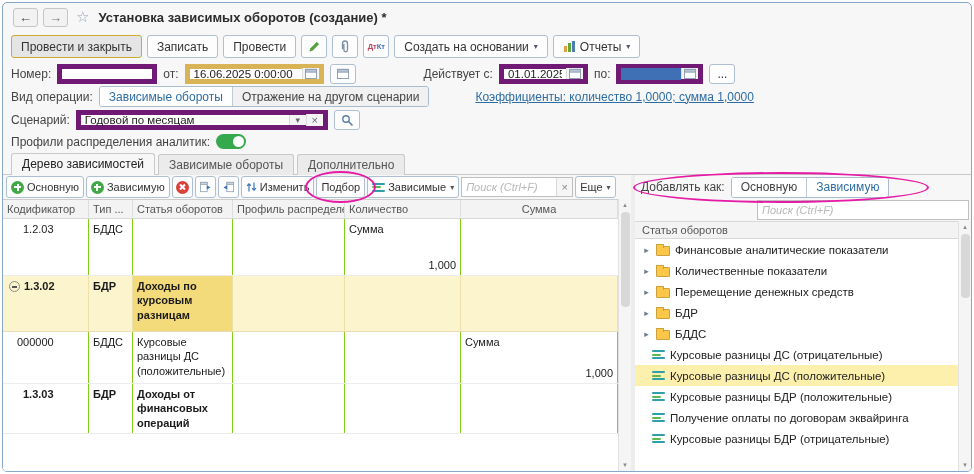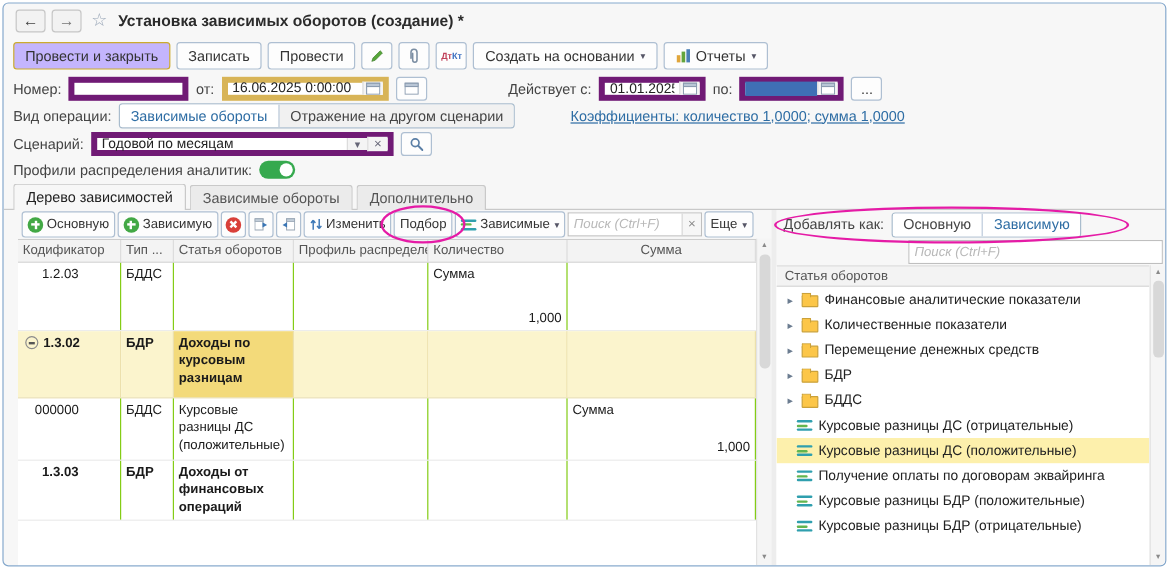--- a/index.html
+++ b/index.html
@@ -19,21 +19,21 @@
   
   .navtabs { height:23px; display:flex; align-items:center; gap:16px; padding:0 12px; flex:0 0 auto; }
   .navtab { color:#2e6da4; text-decoration:underline; cursor:pointer; white-space:nowrap; }
   .navtab.active { color:#333; text-decoration:none; background:#e2e2e2; padding:2px 9px; border-radius:2px; }
 
   
   .toolbar { height:31px; display:flex; align-items:center; gap:5px; padding:0 8px; flex:0 0 auto; }
   .btn { display:inline-flex; align-items:center; gap:4px; height:23px; padding:0 9px; background:#fdfdfd;
          border:1px solid #aebfd2; border-radius:3px; color:#333; font-size:12px; font-family:inherit;
          white-space:nowrap; cursor:pointer; }
-  .btn-primary { background:#c4b5fd; border-color:#ccab2f; }
+  .btn-primary { background:#e5e5e5; border-color:#ccab2f; }
   .iconbtn { width:26px; padding:0; justify-content:center; }
   .caret { font-size:8px; color:#556; margin-left:1px; }
   .dtkt { flex-direction:row; line-height:8px; font-size:7.5px; font-weight:bold; gap:0; }
   .dtkt .dt { color:#c0415a; } .dtkt .kt { color:#3a6fc0; }
 
   
   .formrow { height:23px; display:flex; align-items:center; gap:6px; padding:0 8px; flex:0 0 auto; }
   .label { color:#444; white-space:nowrap; }
   .field { display:inline-flex; align-items:center; height:20px; border:5px solid #701a75; background:#fff; }
   .field input { border:none; outline:none; background:transparent; font-family:inherit; font-size:11.5px;
@@ -54,21 +54,21 @@
   .toggle::after { content:""; position:absolute; top:2px; right:2px; width:11px; height:11px; border-radius:50%; background:#fff; }
 
   
   .subtabs { height:23px; display:flex; align-items:flex-end; gap:3px; padding:0 8px; position:relative; flex:0 0 auto; }
   .subtabs::after { content:""; position:absolute; left:0; right:0; bottom:0; border-bottom:1px solid #c9c9c9; }
   .subtab { position:relative; z-index:1; padding:3px 10px; border:1px solid #c9c9c9; border-bottom:none;
             border-radius:3px 3px 0 0; background:#ebebeb; color:#555; cursor:pointer; white-space:nowrap; }
   .subtab.active { background:#f7f7f7; color:#222; padding-bottom:4px; }
 
   
-  .content { flex:1; display:flex; min-height:0;margin-left:12px; }
+  .content { flex:1; display:flex; min-height:0; }
   .left-panel { width:628px; display:flex; flex-direction:column; min-height:0; }
   .splitter { width:4px; background:#ededed; cursor:col-resize; }
   .right-panel { flex:1; display:flex; flex-direction:column; min-height:0; }
 
   .left-toolbar { height:24px; display:flex; align-items:center; gap:2px; padding:0 3px; flex:0 0 auto; }
   .tb { height:22px; padding:0 4px; font-size:11px; gap:3px; }
   .tb.iconbtn { width:21px; }
   .plus-ico { width:13px; height:13px; border-radius:50%; background:#42a845; position:relative; flex:0 0 auto; }
   .plus-ico::before { content:""; position:absolute; left:3px; right:3px; top:5.5px; height:2px; background:#fff; }
   .plus-ico::after { content:""; position:absolute; top:3px; bottom:3px; left:5.5px; width:2px; background:#fff; }
@@ -453,30 +453,30 @@
                 </span>
               <span class="tlabel">Курсовые разницы ДС (положительные)</span>
             </div>
             <div class="trow">
               <span class="tri empty"></span>
               <span class="item-ico">
                   <i></i>
                   <i></i>
                   <i></i>
                 </span>
-              <span class="tlabel">Получение оплаты по договорам эквайринга</span>
+              <span class="tlabel">Курсовые разницы БДР (положительные)</span>
             </div>
             <div class="trow">
               <span class="tri empty"></span>
               <span class="item-ico">
                   <i></i>
                   <i></i>
                   <i></i>
                 </span>
-              <span class="tlabel">Курсовые разницы БДР (положительные)</span>
+              <span class="tlabel">Получение оплаты по договорам эквайринга</span>
             </div>
             <div class="trow">
               <span class="tri empty"></span>
               <span class="item-ico">
                   <i></i>
                   <i></i>
                   <i></i>
                 </span>
               <span class="tlabel">Курсовые разницы БДР (отрицательные)</span>
             </div>

